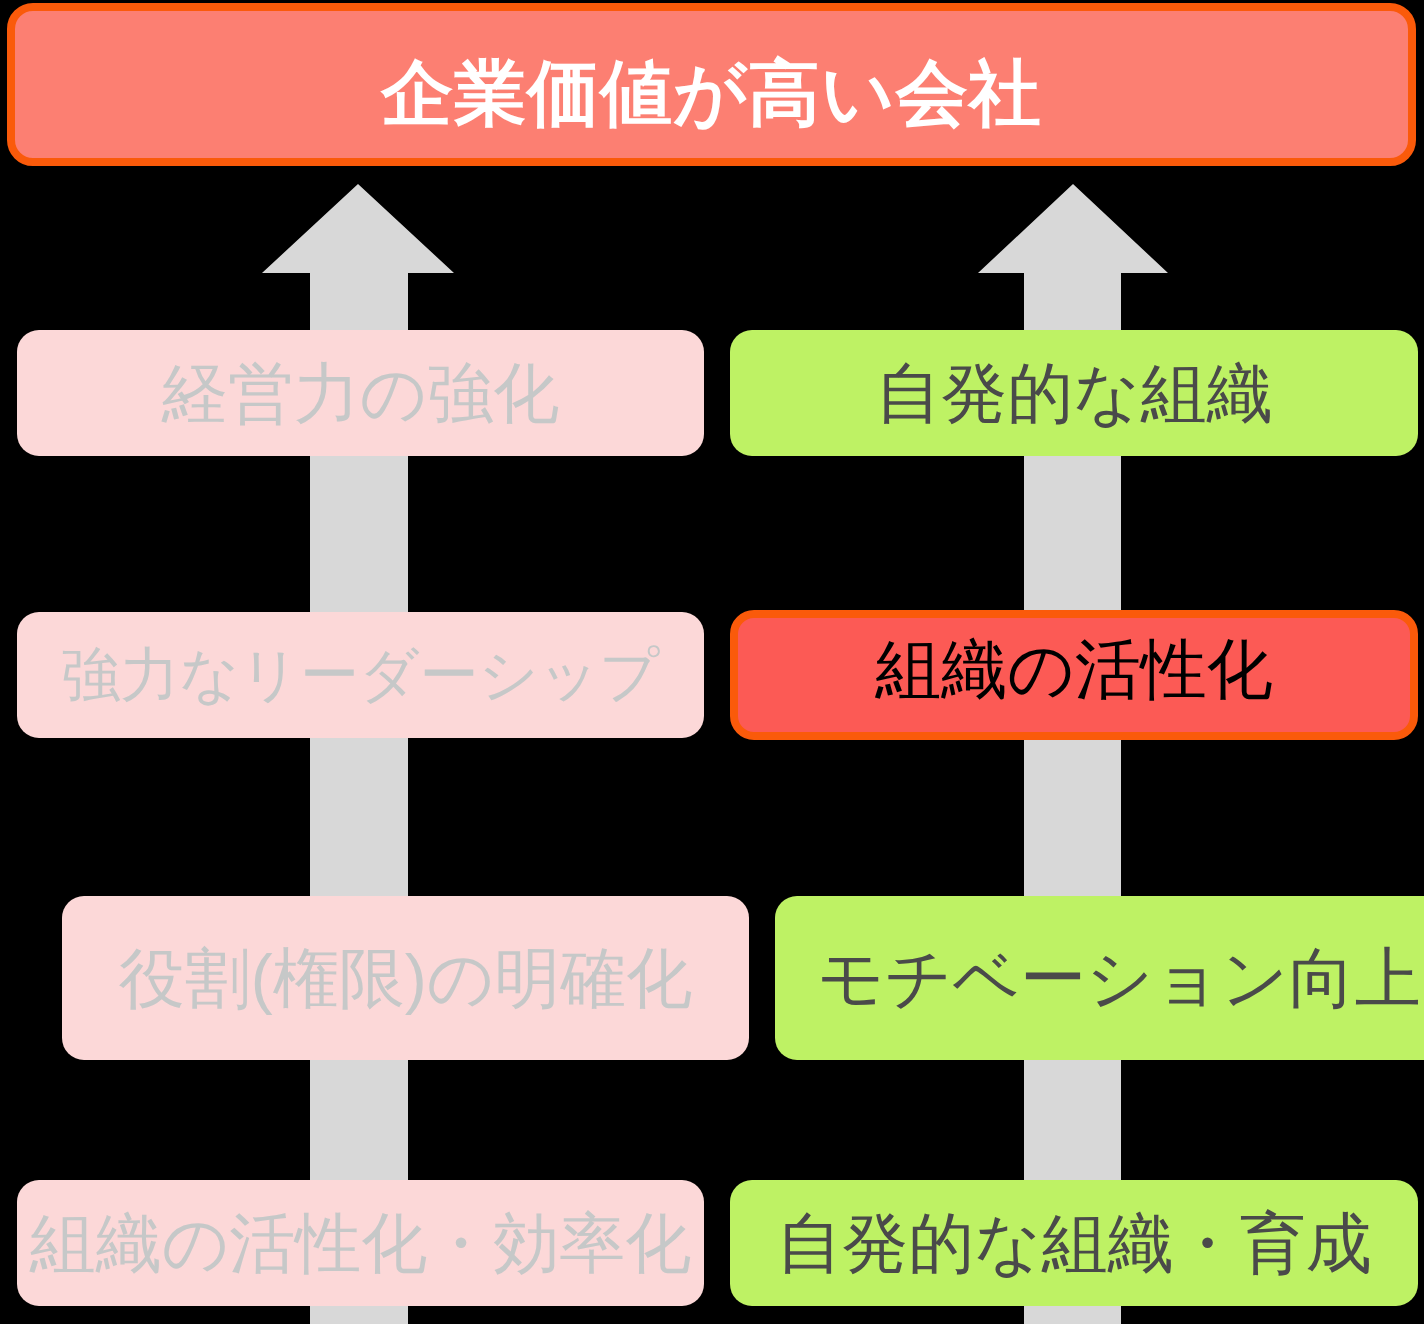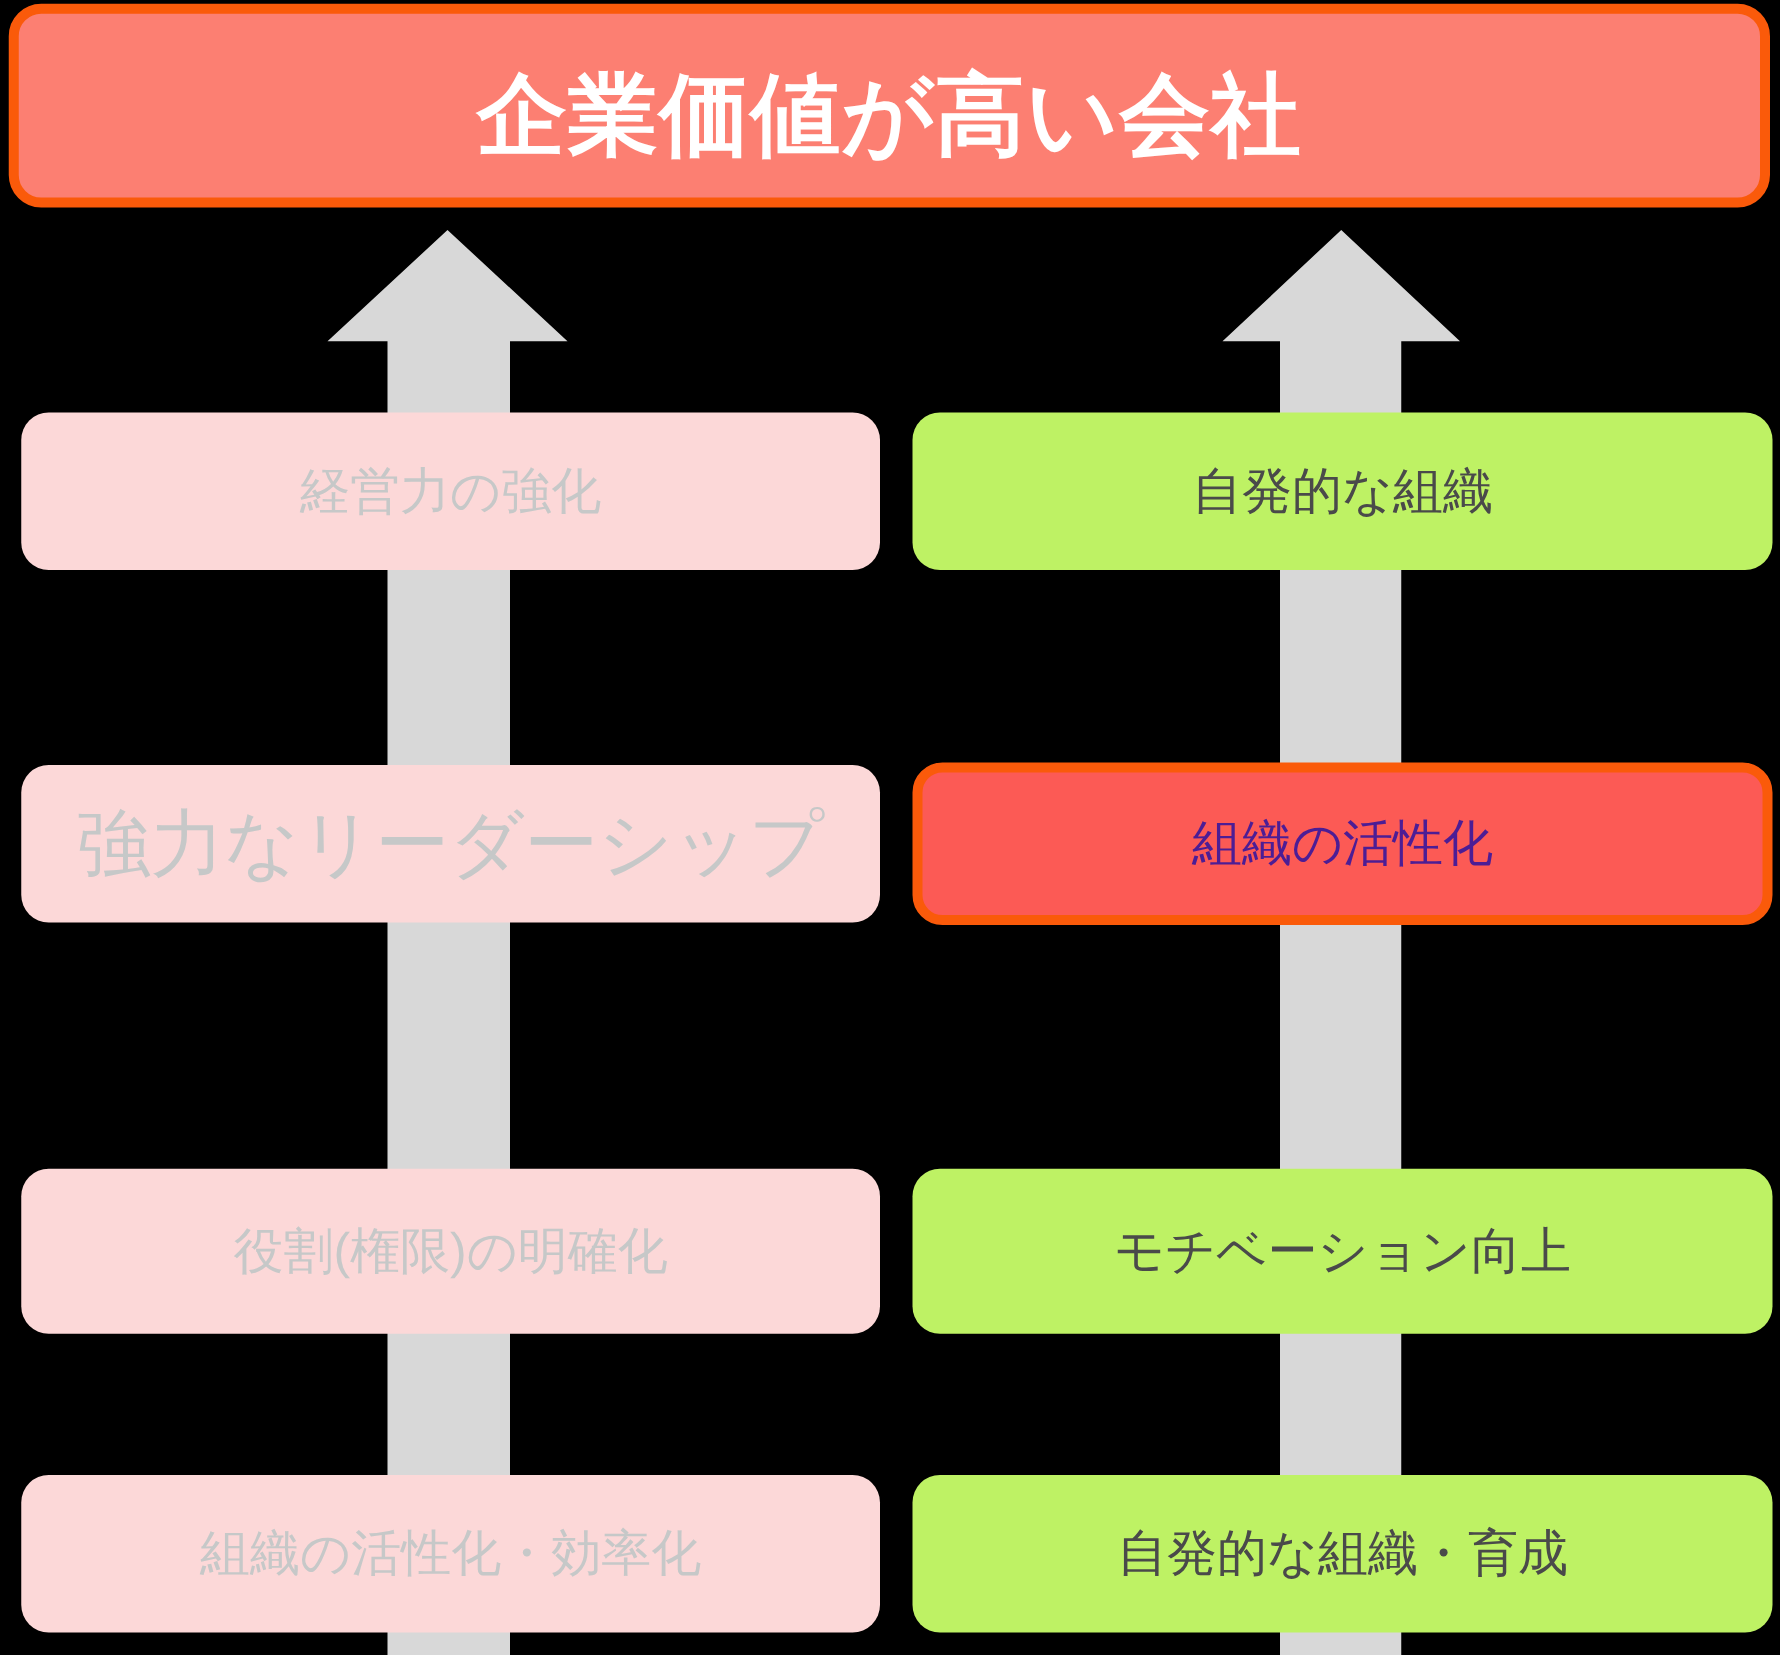--- a/index.html
+++ b/index.html
@@ -60,21 +60,21 @@
   .box {
     position: absolute;
     box-sizing: border-box;
     border-radius: 22px;
     display: flex;
     align-items: center;
     justify-content: center;
     z-index: 3;
   }
   .box .label {
-    font-size: 40px;
+    font-size: 66px;
     line-height: 1;
     white-space: nowrap;
   }
 
   
   .box.muted {
     background: #fcd8d8;
     border: none;
   }
   .box.muted .label {
@@ -90,30 +90,31 @@
     color: #4a4a4a;
   }
 
   
   .box.highlight {
     background: #fc5a55;
     border: 8px solid #fa5a0a;
     border-radius: 24px;
   }
   .box.highlight .label {
-    color: #4c1d95;
+    color: #000000;
+    font-family: Liberation Mono, monospace;
   }
 
   
   .col-left  { left: 17px;  width: 687px; }
   .col-right { left: 730px; width: 688px; }
 
   .row-1 { top: 330px;  height: 126px; }
   .row-2 { top: 612px;  height: 126px; }
-  .row-3 { top: 935px;  height: 132px; }
+  .row-3 { top: 896px;  height: 164px; margin-left: 45px; }
   .row-4 { top: 1180px; height: 126px; }
 
   
   .box.highlight.row-2 { top: 610px; height: 130px; }
 
   
   .label.tight { font-size: 59px; }
 </style>
 </head>
 <body>

